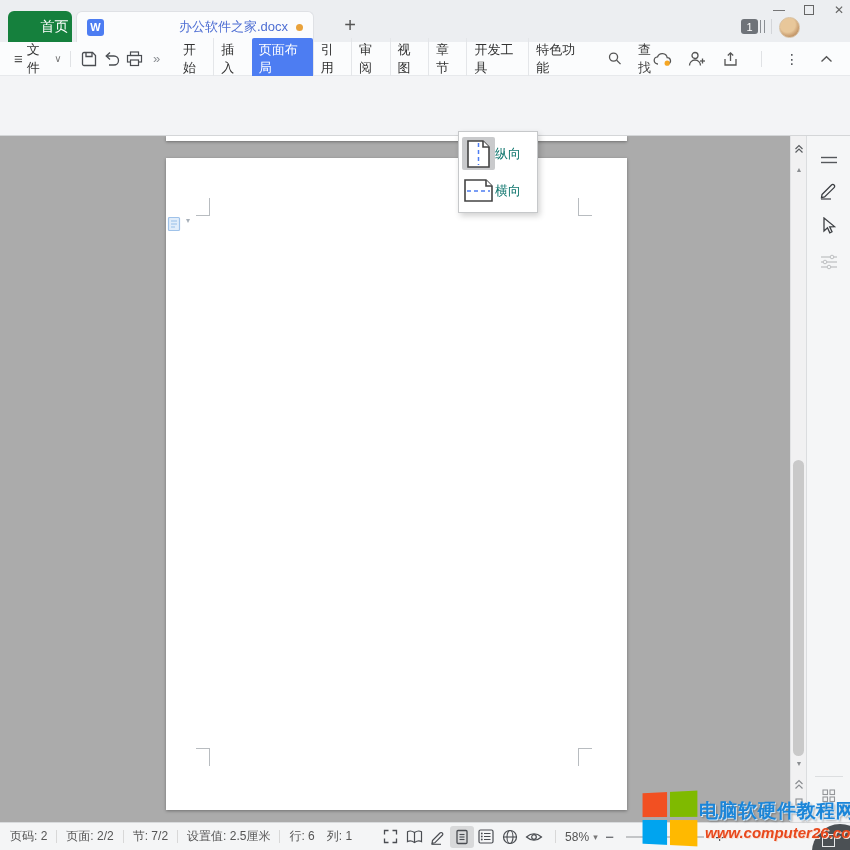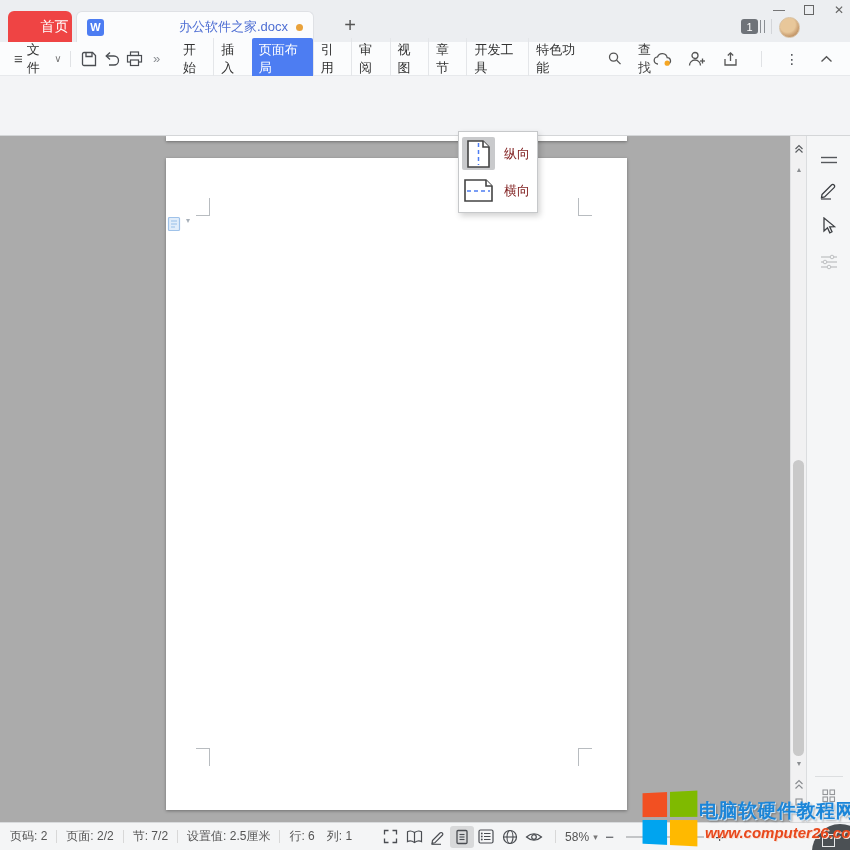--- a/index.html
+++ b/index.html
@@ -62,21 +62,21 @@
   .big-btn { display:flex; flex-direction:column; align-items:center; justify-content:space-between; padding:5px 2px 4px; cursor:pointer; }
   #ribbon-expand { left:839px; top:76px; width:11px; height:59px; background:#d9dadb; color:#777; font-size:10px;
                    display:flex; align-items:center; justify-content:center; cursor:pointer; }
 
   
   #orient-menu { left:458px; top:131px; width:80px; height:82px; background:#fff; border:1px solid #c6c8ca;
                  box-shadow:2px 3px 6px rgba(0,0,0,.18); z-index:100; padding:3px; }
   .om-item { display:flex; align-items:center; height:37px; cursor:pointer; }
   .om-iconbox { width:33px; height:33px; display:flex; align-items:center; justify-content:center; border-radius:2px; }
   .om-iconbox.sel { background:#c9cacc; }
-  .om-label { font-size:13px; color:#7f1d1d; margin-left:9px; }
+  .om-label { font-size:13px; color:#0f766e; }
 
   
   #doc-area { left:0; top:136px; width:790px; height:686px; background:#ababab; overflow:hidden; }
   .page { background:#fff; box-shadow:0 1px 3px rgba(0,0,0,.35); }
   #page-prev { left:166px; top:0; width:461px; height:5px; }
   #page-cur { left:166px; top:22px; width:461px; height:652px; }
   .mark { width:14px; height:18px; border-color:#b8bcc0; border-style:solid; border-width:0; }
   #paste-float { left:167px; top:80px; display:flex; align-items:flex-start; gap:3px; opacity:.85; }
 
   
@@ -110,21 +110,21 @@
               text-shadow:1px 1px 0 #cfe6f7, 2px 2px 2px rgba(0,0,0,.28); white-space:nowrap; }
   #wm-url { left:68px; top:42px; font-size:15px; font-weight:bold; font-style:italic;
             text-shadow:1px 1px 0 #f7dccf; white-space:nowrap; }
 </style>
 </head>
 <body>
 
 <div id="app">
 
   <div id="titlebar" class="abs">
-    <div id="home-tab" class="abs" style="background: #ef4444; padding-left: 29px;">首页</div>
+    <div id="home-tab" class="abs" style="background: #15803d; padding-left: 29px;">首页</div>
 
     <div id="doc-tab" class="abs">
       <span class="wps-w">W</span>
       <span class="t">办公软件之家.docx</span>
       <span class="mod-dot"></span>
     </div>
 
     <div id="new-tab-btn" class="abs">+</div>
 
     <div class="winctl abs" style="left:768px;">—</div>

